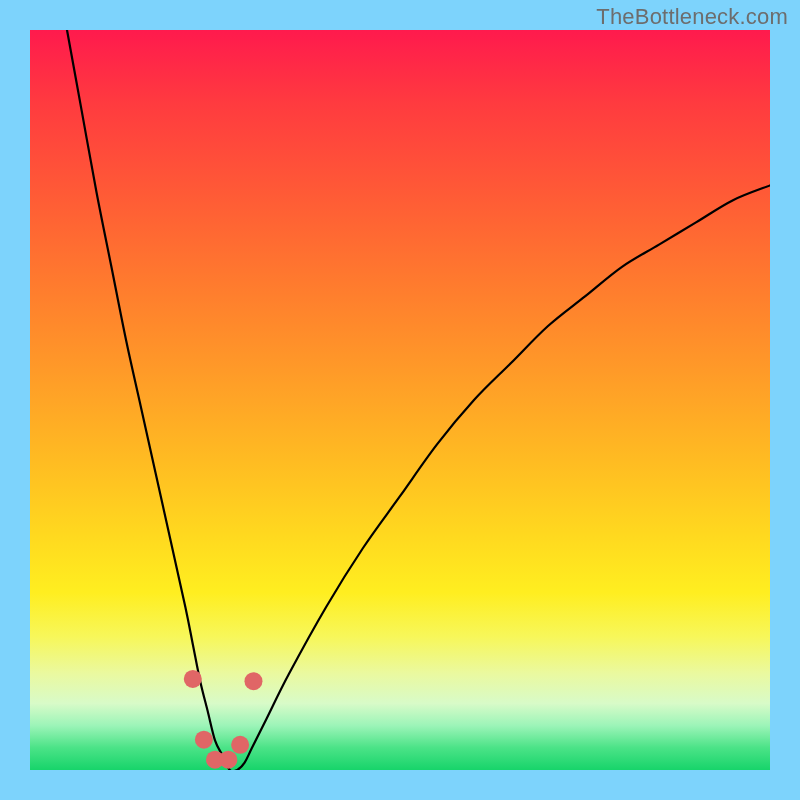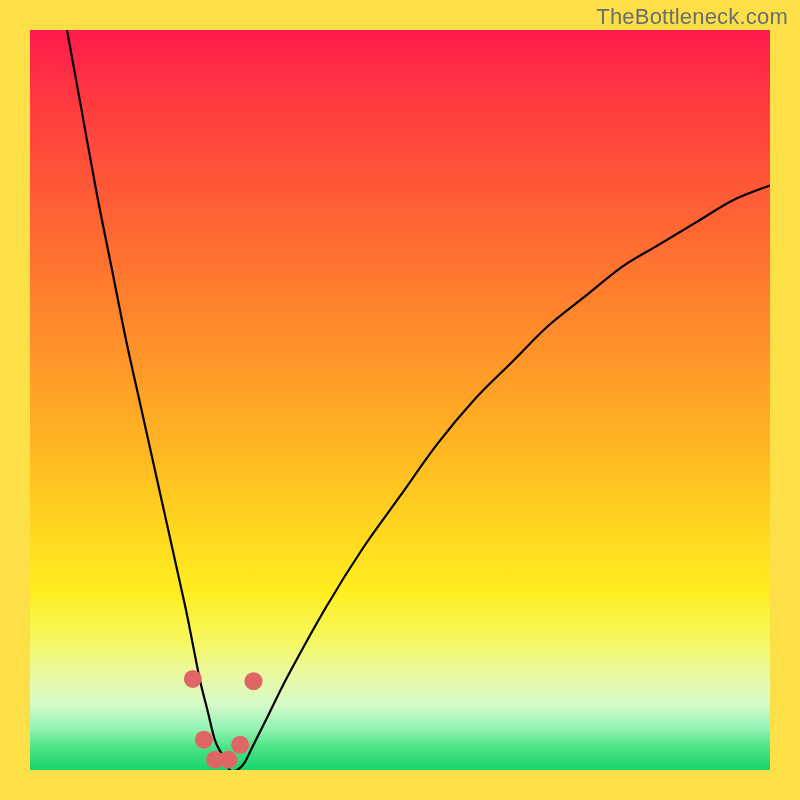--- a/index.html
+++ b/index.html
@@ -10,21 +10,21 @@
     overflow: hidden;
     background: #000;
     font-family: Arial, Helvetica, sans-serif;
   }
   .frame {
     position: absolute;
     top: 0;
     left: 0;
     width: 800px;
     height: 800px;
-    background: #fde047;
+    background: #7dd3fc;
   }
   .plot {
     position: absolute;
     top: 30px;
     left: 30px;
     width: 740px;
     height: 740px;
     background: linear-gradient(
       to bottom,
       #ff1a4d 0%,

